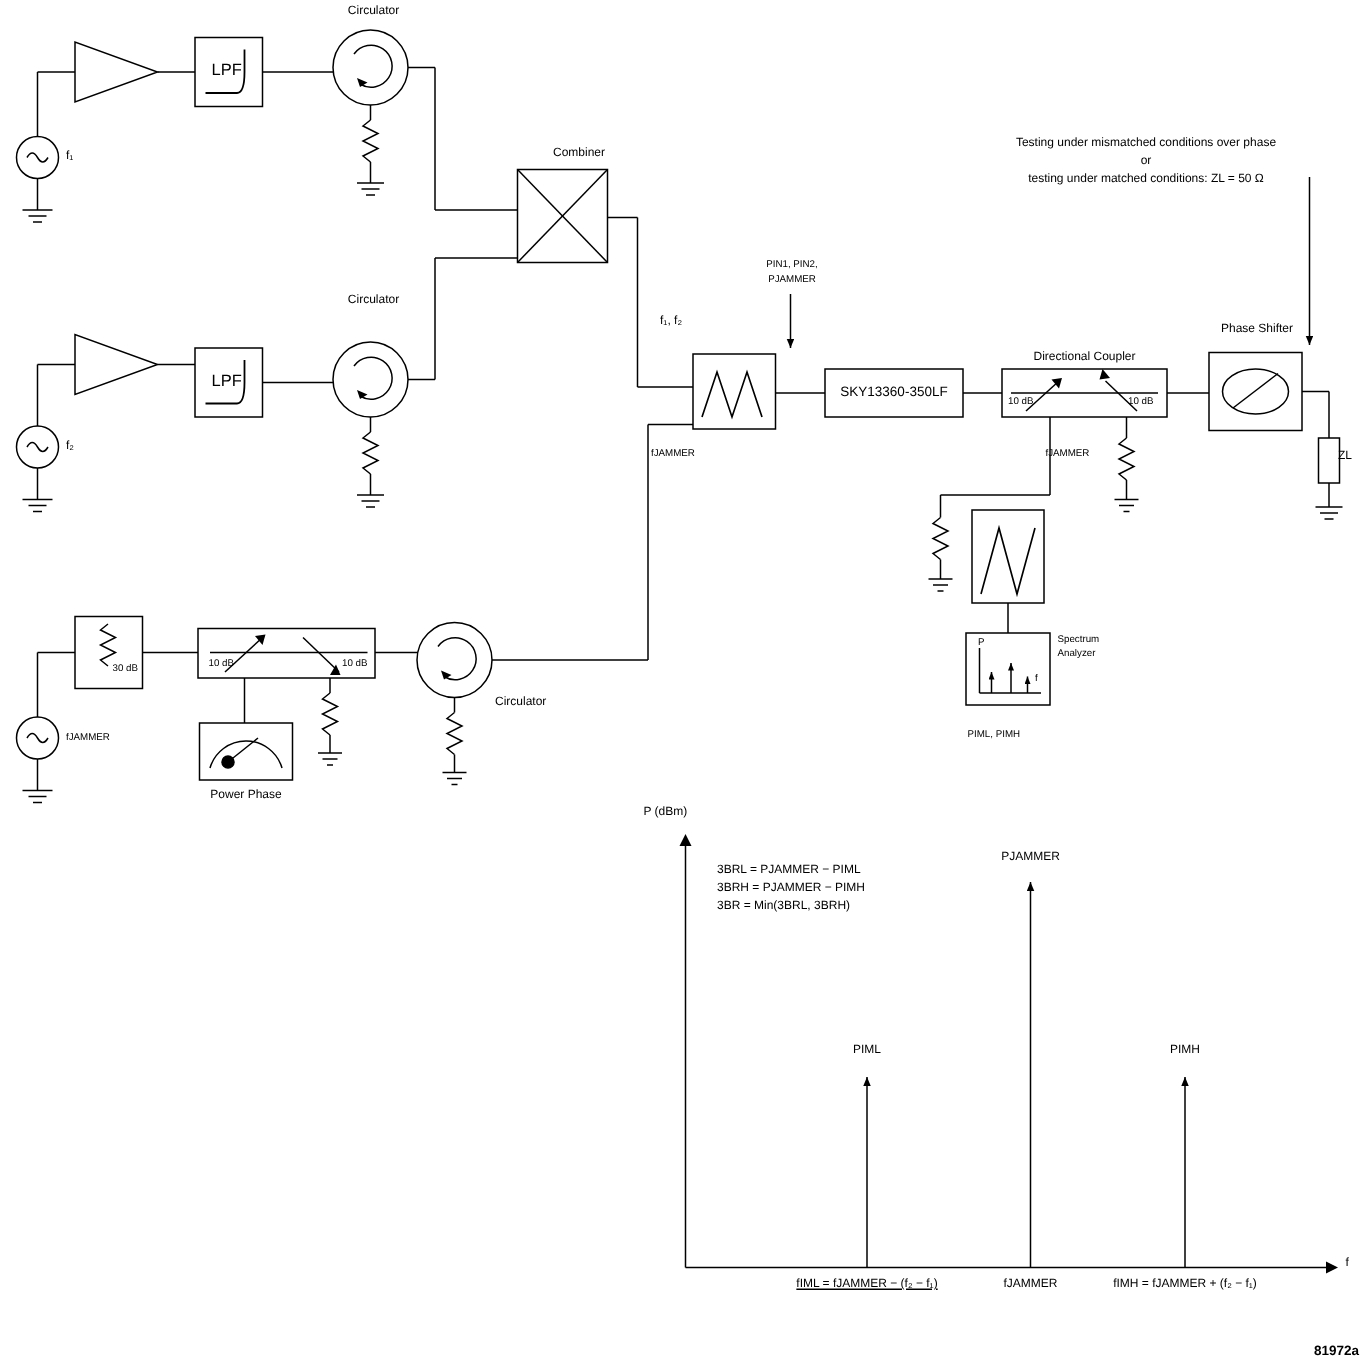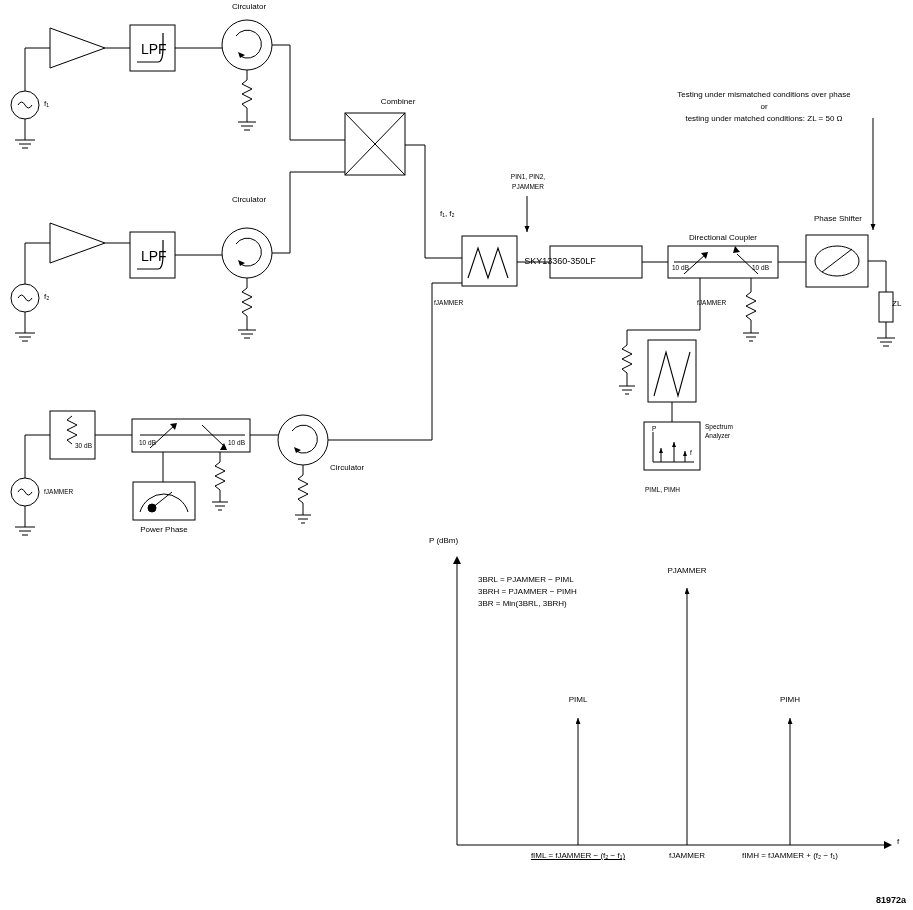--- a/index.html
+++ b/index.html
@@ -1,21 +1,21 @@
 <!DOCTYPE html>
 <html><head>
 <meta charset="utf-8">
 <style>
   html,body{margin:0;padding:0;background:#fff;}
   body{width:913px;height:910px;position:relative;font-family:"Liberation Sans",sans-serif;color:#000;overflow:hidden;}
   #stage{position:relative;width:913px;height:910px;}
   .lbl{position:absolute;font-size:8px;line-height:1.05;white-space:nowrap;}
   .lbl.c{text-align:center;transform:translateX(-50%);}
   .lbl.r{text-align:right;transform:translateX(-100%);}
-  .big{font-size:14px;}
+  .big{font-size:11px;}
   .sm{font-size:6.5px;}
   svg{position:absolute;left:0;top:0;}
   .code{font-size:9px;}
 </style>
 </head>
 <body>
 
 <div id="stage">
 
 <svg width="913" height="910">
@@ -209,34 +209,34 @@
 <div class="lbl" style="left:44px;top:293px;">f₂</div>
 <div class="lbl sm" style="left:44px;top:489px;">fJAMMER</div>
 
 <div class="lbl big" style="left:141px;top:42px;">LPF</div>
 <div class="lbl big" style="left:141px;top:249px;">LPF</div>
 
 <div class="lbl c" style="left:249px;top:3px;">Circulator</div>
 <div class="lbl c" style="left:249px;top:196px;">Circulator</div>
 <div class="lbl" style="left:330px;top:464px;">Circulator</div>
 
-<div class="lbl c" style="left:392px;top:98px;padding-left:12px;">Combiner</div>
+<div class="lbl c" style="left:380px;top:98px;padding-left:12px;">Combiner</div>
 
 <div class="lbl sm" style="left:75px;top:443px;">30 dB</div>
 <div class="lbl sm" style="left:139px;top:440px;">10 dB</div>
 <div class="lbl sm" style="left:228px;top:440px;">10 dB</div>
 <div class="lbl c" style="left:164px;top:526px;">Power Phase</div>
 
 <div class="lbl" style="left:440px;top:210px;">f₁, f₂</div>
 <div class="lbl sm" style="left:434px;top:300px;">fJAMMER</div>
 
 <div class="lbl sm c" style="left:528px;top:174px;">PIN1, PIN2,</div>
 <div class="lbl sm c" style="left:528px;top:184px;">PJAMMER</div>
 
-<div class="lbl code c" style="left:560px;top:257px;">SKY13360-350LF</div>
+<div class="lbl code c" style="left:596px;top:257px;">SKY13360-350LF</div>
 
 <div class="lbl c" style="left:723px;top:234px;">Directional Coupler</div>
 <div class="lbl sm" style="left:672px;top:265px;">10 dB</div>
 <div class="lbl sm" style="left:752px;top:265px;">10 dB</div>
 <div class="lbl sm" style="left:697px;top:300px;">fJAMMER</div>
 
 <div class="lbl c" style="left:838px;top:215px;">Phase Shifter</div>
 <div class="lbl" style="left:892px;top:300px;">ZL</div>
 
 <div class="lbl c" style="left:764px;top:91px;">Testing under mismatched conditions over phase</div>

